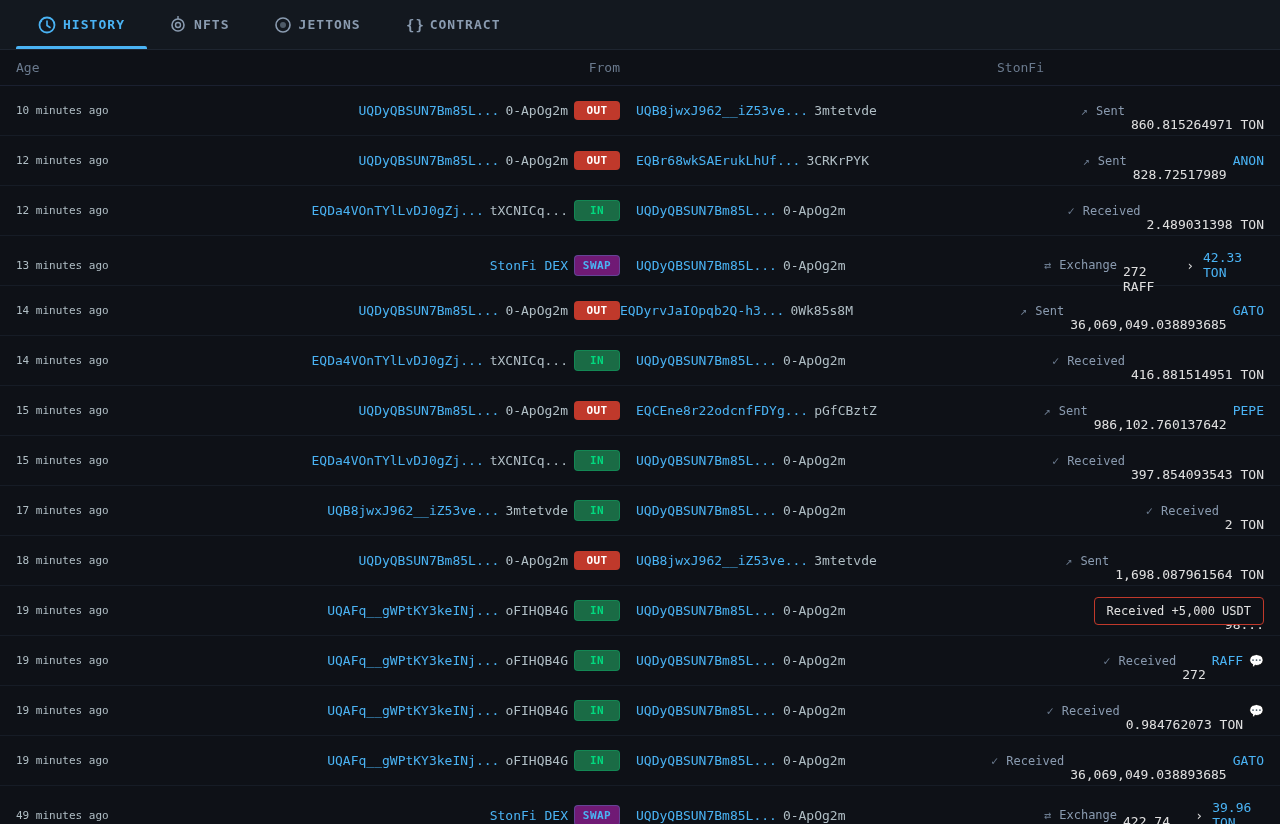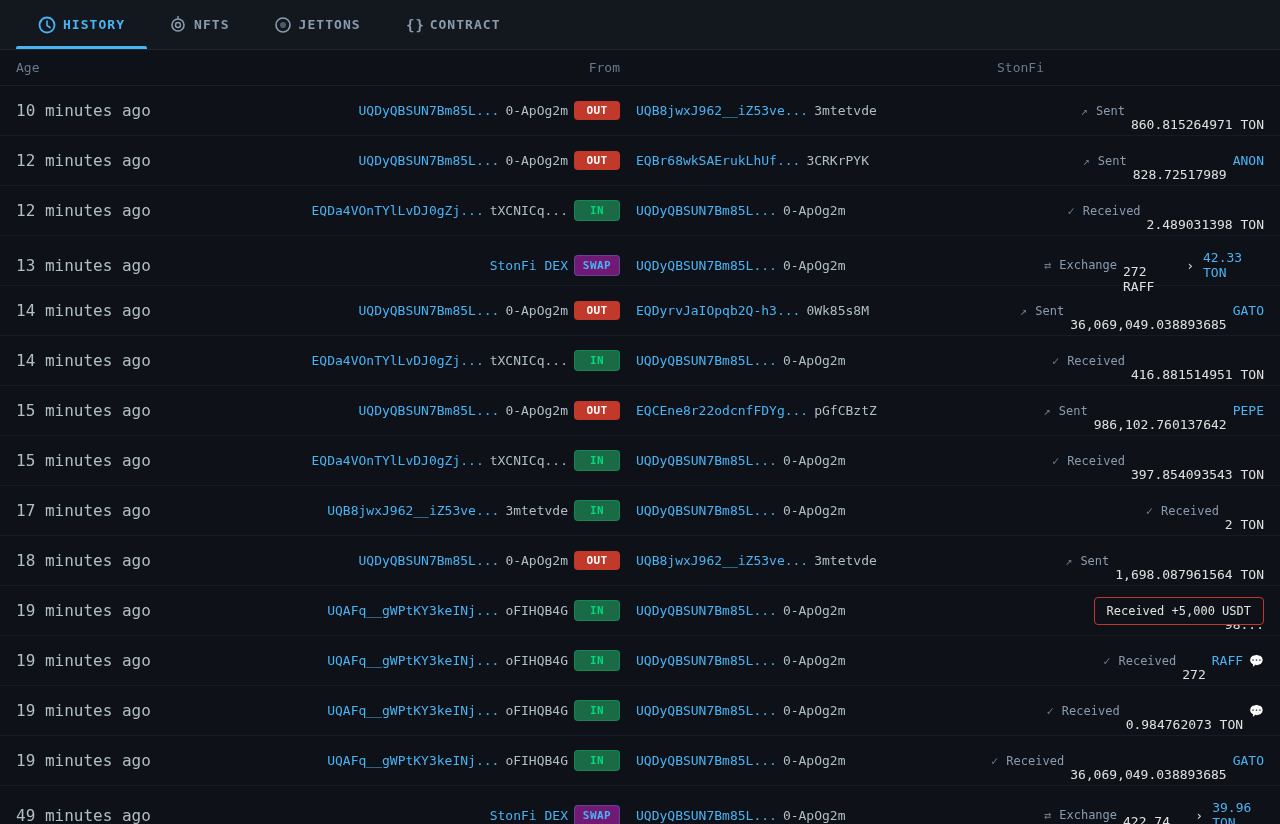--- a/index.html
+++ b/index.html
@@ -71,21 +71,21 @@
     .table-row {
       display: grid;
       grid-template-columns: 180px 1fr 1fr 220px;
       align-items: center;
       padding: 0 16px;
       height: 50px;
       border-bottom: 1px solid #161c26;
       position: relative;
     }
 
-    .cell-age { color: #b0bec5; font-size: 16px; }
+    .cell-age { color: #b0bec5; font-size: 11px; }
     .cell-from { display: flex; align-items: center; gap: 6px; justify-content: flex-end; }
     .cell-to { display: flex; align-items: center; gap: 6px; padding-left: 0; }
     .cell-value { display: flex; align-items: center; gap: 6px; justify-content: flex-end; }
 
     .addr-link { color: #4ab3f4; cursor: pointer; font-size: 13px; }
     .addr-plain { color: #b0bec5; font-size: 13px; }
 
     
     .badge {
       display: inline-flex; align-items: center; justify-content: center;
@@ -254,21 +254,21 @@
         <span class="val-token-blue">42.33 TON</span>
       </div>
     </div>
     <div class="table-row">
       <span class="cell-age">14 minutes ago</span>
       <div class="cell-from">
         <span class="addr-link" style="cursor: pointer;">UQDyQBSUN7Bm85L...</span>
         <span class="addr-plain">0-ApOg2m</span>
         <span class="badge badge-out">OUT</span>
       </div>
-      <div class="cell-to" style="padding-left: 16px;">
+      <div class="cell-to" style="padding-left: 0;">
         <span class="addr-link">EQDyrvJaIOpqb2Q-h3...</span>
         <span class="addr-plain"> 0Wk85s8M</span>
       </div>
       <div class="cell-value" style="position: relative;">
         <span class="val-direction">↗</span>
         <span class="val-label">Sent</span>
         <span class="val-amount"> 36,069,049.038893685 </span>
         <span class="val-token-blue">GATO</span>
       </div>
     </div>

